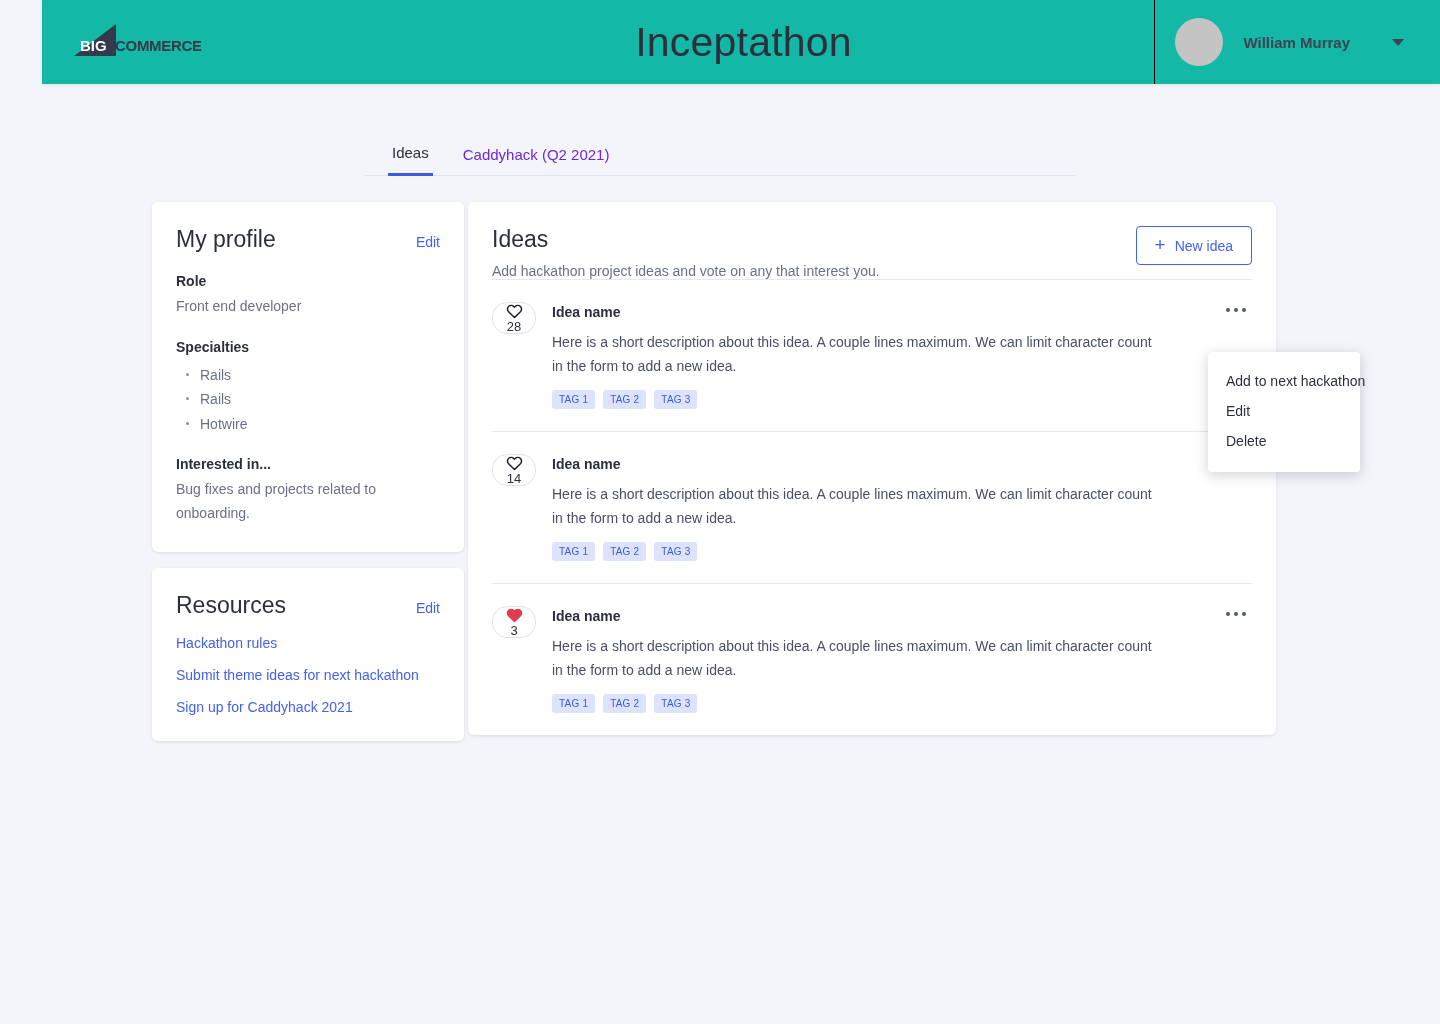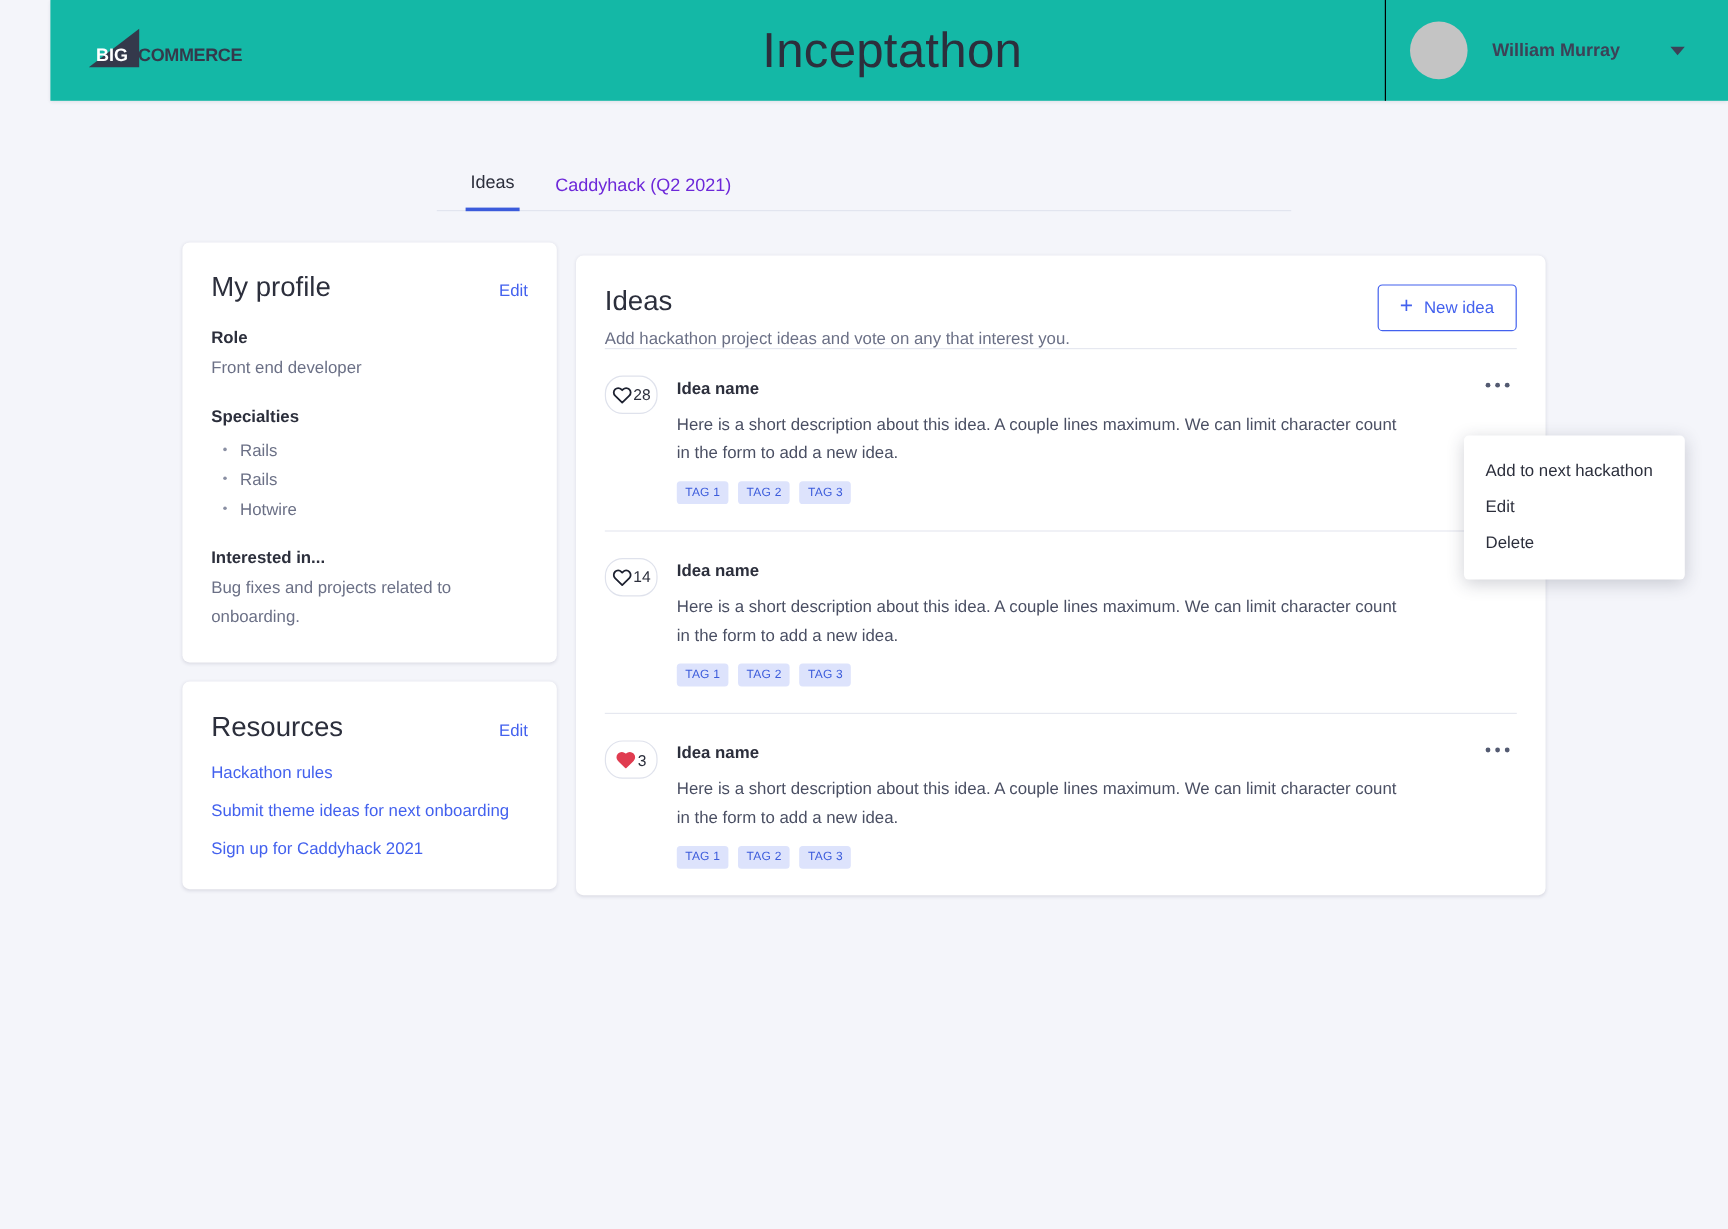--- a/index.html
+++ b/index.html
@@ -97,23 +97,23 @@
   }
   .tab.active {
     color: #2c2f3c;
     border-bottom: 3px solid #3b5bdb;
     margin-bottom: -1px;
   }
 
   
   .content {
     display: flex;
-    gap: 16px;
+    gap: 4px;
     padding: 26px 12px 0 152px;
-    align-items: center;
+    align-items: flex-start;
   }
   .card {
     background: #fff;
     border-radius: 6px;
     box-shadow: 0 1px 3px rgba(40,45,70,.12);
   }
   .sidebar { width: 312px; flex: 0 0 312px; }
 
   
   .panel { padding: 24px 24px 26px 24px; margin-bottom: 16px; }
@@ -217,21 +217,21 @@
   }
   .idea-row:first-of-type { margin-top: 22px; }
   .ideas-card .idea-row:last-of-type { border-bottom: 1px solid #e6e8f0; }
 
   .vote-box {
     width: 44px; height: 32px;
     flex: 0 0 44px;
     border: 1px solid #dfe2ec;
     border-radius: 15px;
     display: flex;
-    flex-direction: row;
+    flex-direction: column;
     align-items: center;
     justify-content: center;
     gap: 1px;
     cursor: pointer;
     background: #fff;
     margin-top: -2px;
   }
   .vote-count { font-size: 13px; color: #2c2f3c; line-height: 1; }
   .heart { width: 17px; height: 16px; display: block; }
 
@@ -272,21 +272,21 @@
     border-radius: 50%;
     background: #535a71;
     display: block;
   }
 
   
   .menu {
     position: absolute;
     left: 740px;
     top: 150px;
-    width: 184px;
+    width: 152px;
     background: #fff;
     border-radius: 4px;
     box-shadow: 0 3px 14px rgba(40,45,70,.22);
     padding: 14px 0 16px 0;
     z-index: 20;
   }
   .menu-item {
     font-size: 14px;
     color: #2c2f3c;
     padding: 7px 18px;
@@ -344,21 +344,21 @@
       <div class="field-label">Interested in...</div>
       <div class="field-value">Bug fixes and projects related to onboarding.</div>
     </div>
 
     <div class="card panel">
       <div class="panel-head">
         <div class="panel-title">Resources</div>
         <div class="edit-link">Edit</div>
       </div>
       <a class="res-link">Hackathon rules</a>
-      <a class="res-link">Submit theme ideas for next onboarding</a>
+      <a class="res-link">Submit theme ideas for next hackathon</a>
       <a class="res-link">Sign up for Caddyhack 2021</a>
     </div>
   </div>
 
   <div class="card ideas-card">
 
     <div class="ideas-head">
       <div>
         <div class="ideas-title">Ideas</div>
         <div class="ideas-sub">Add hackathon project ideas and vote on any that interest you.</div>

